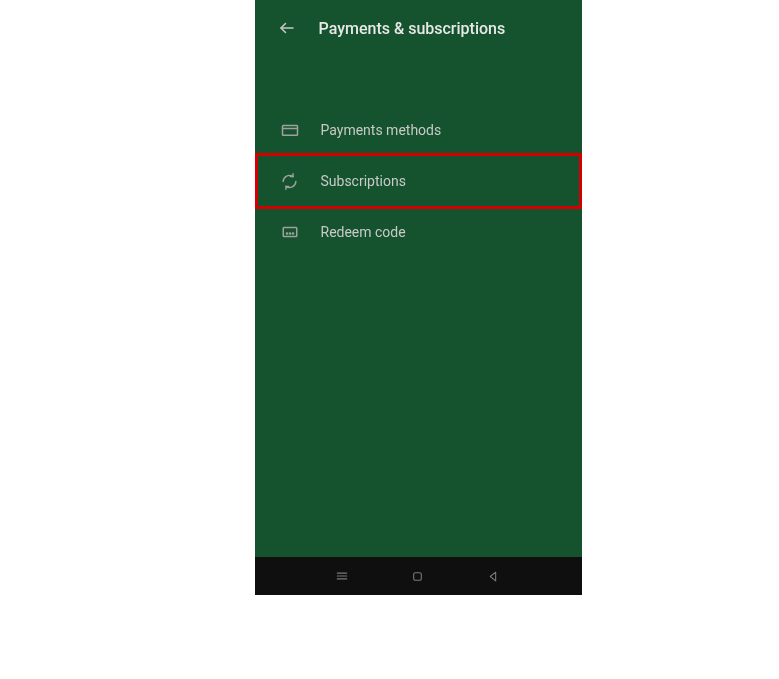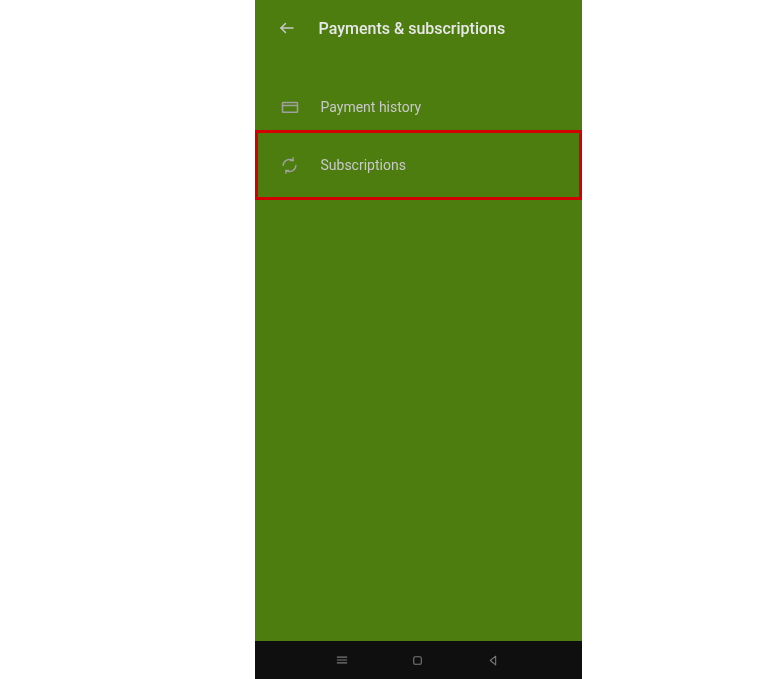--- a/index.html
+++ b/index.html
@@ -12,26 +12,27 @@
       height: 679px;
       background: #ffffff;
       font-family: -apple-system, Roboto, "Segoe UI", sans-serif;
       display: flex;
       justify-content: center;
       align-items: flex-start;
       padding-top: 0;
     }
     .phone {
       width: 327px;
-      height: 679px;
-      background: #4d7c0f;
+      height: 595px;
+      background: #14532d;
       position: relative;
       margin-left: 57px;
       display: flex;
       flex-direction: column;
+      gap: 23px;
     }
     .header {
       display: flex;
       align-items: center;
       padding: 18px 18px 18px 22px;
       gap: 22px;
     }
     .back-icon {
       width: 20px;
       height: 20px;
@@ -51,21 +52,21 @@
     .menu-item {
       display: flex;
       align-items: center;
       gap: 22px;
       padding: 14px 26px;
       cursor: pointer;
     }
     .menu-item.highlighted {
       border: 3px solid #d20000;
       margin: 0;
-      padding: 23px 23px;
+      padding: 16px 23px;
     }
     .menu-icon {
       width: 18px;
       height: 18px;
       display: flex;
       align-items: center;
       justify-content: center;
       flex-shrink: 0;
     }
     .menu-label {
@@ -109,36 +110,47 @@
 
   <div class="menu">
 
     <div class="menu-item">
       <div class="menu-icon">
         <svg width="18" height="18" viewBox="0 0 24 24" fill="none" stroke="#a0a0a0" stroke-width="2">
           <rect x="2" y="6" width="20" height="13" rx="1"></rect>
           <line x1="2" y1="10" x2="22" y2="10"></line>
         </svg>
       </div>
-      <div class="menu-label">Payment history</div>
+      <div class="menu-label">Payments methods</div>
     </div>
 
     <div class="menu-item highlighted">
       <div class="menu-icon">
         <svg width="17" height="17" viewBox="0 0 24 24" fill="none" stroke="#a0a0a0" stroke-width="2" stroke-linecap="round">
           <path d="M3 12 A9 9 0 0 1 17 5"></path>
           <path d="M21 12 A9 9 0 0 1 7 19"></path>
           <polyline points="17 1 17 5 13 5" fill="none"></polyline>
           <polyline points="7 23 7 19 11 19" fill="none"></polyline>
         </svg>
       </div>
       <div class="menu-label">Subscriptions</div>
     </div>
 
 
+    <div class="menu-item">
+      <div class="menu-icon">
+        <svg width="18" height="18" viewBox="0 0 24 24" fill="none" stroke="#a0a0a0" stroke-width="2">
+          <rect x="3" y="6" width="18" height="12" rx="1"></rect>
+          <circle cx="8" cy="14" r="0.8" fill="#a0a0a0"></circle>
+          <circle cx="12" cy="14" r="0.8" fill="#a0a0a0"></circle>
+          <circle cx="16" cy="14" r="0.8" fill="#a0a0a0"></circle>
+        </svg>
+      </div>
+      <div class="menu-label">Redeem code</div>
+    </div>
 
   </div>
 
   <div class="navbar">
     <div class="nav-btn">
       <svg width="14" height="14" viewBox="0 0 24 24" fill="none" stroke="#7a7a7a" stroke-width="2" stroke-linecap="round">
         <line x1="4" y1="7" x2="20" y2="7"></line>
         <line x1="4" y1="12" x2="20" y2="12"></line>
         <line x1="4" y1="17" x2="20" y2="17"></line>
       </svg>

